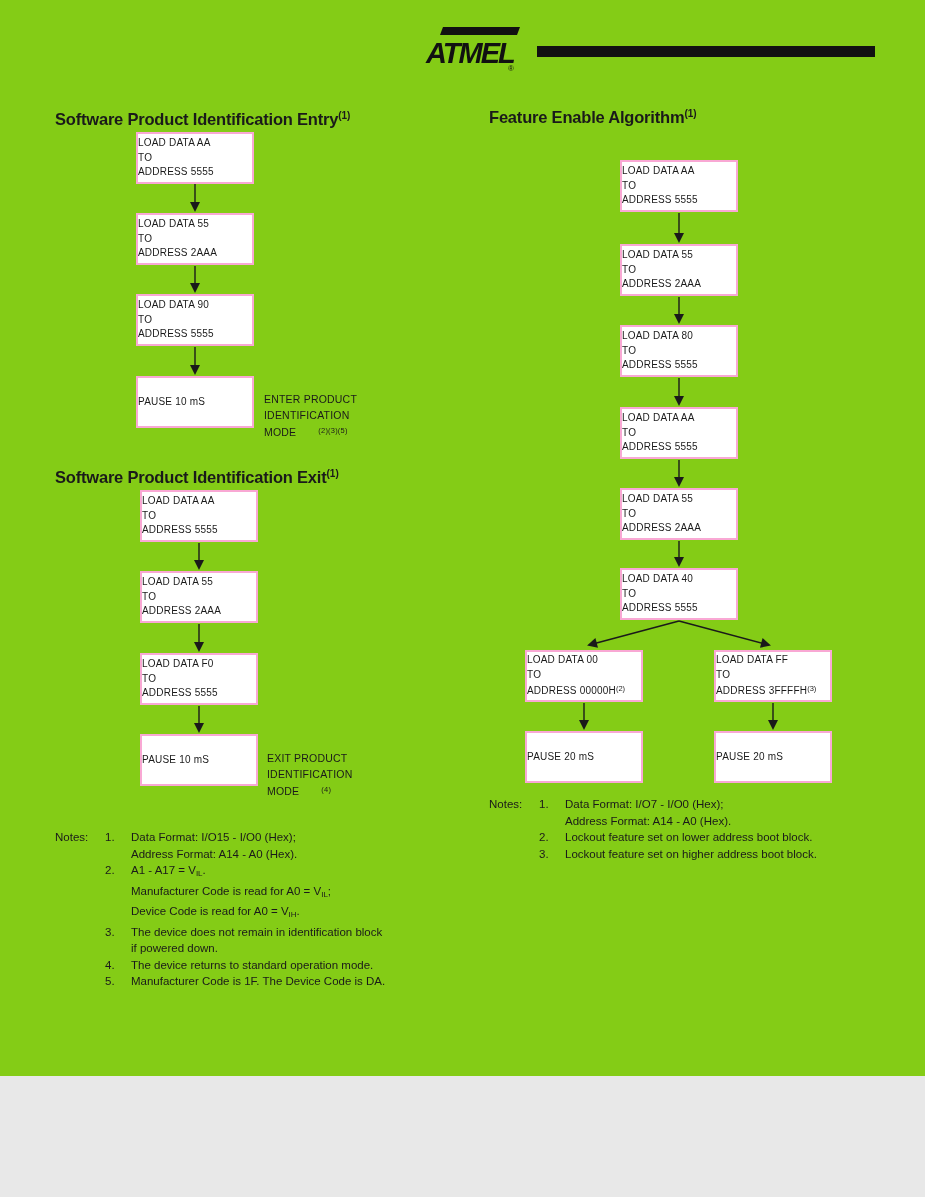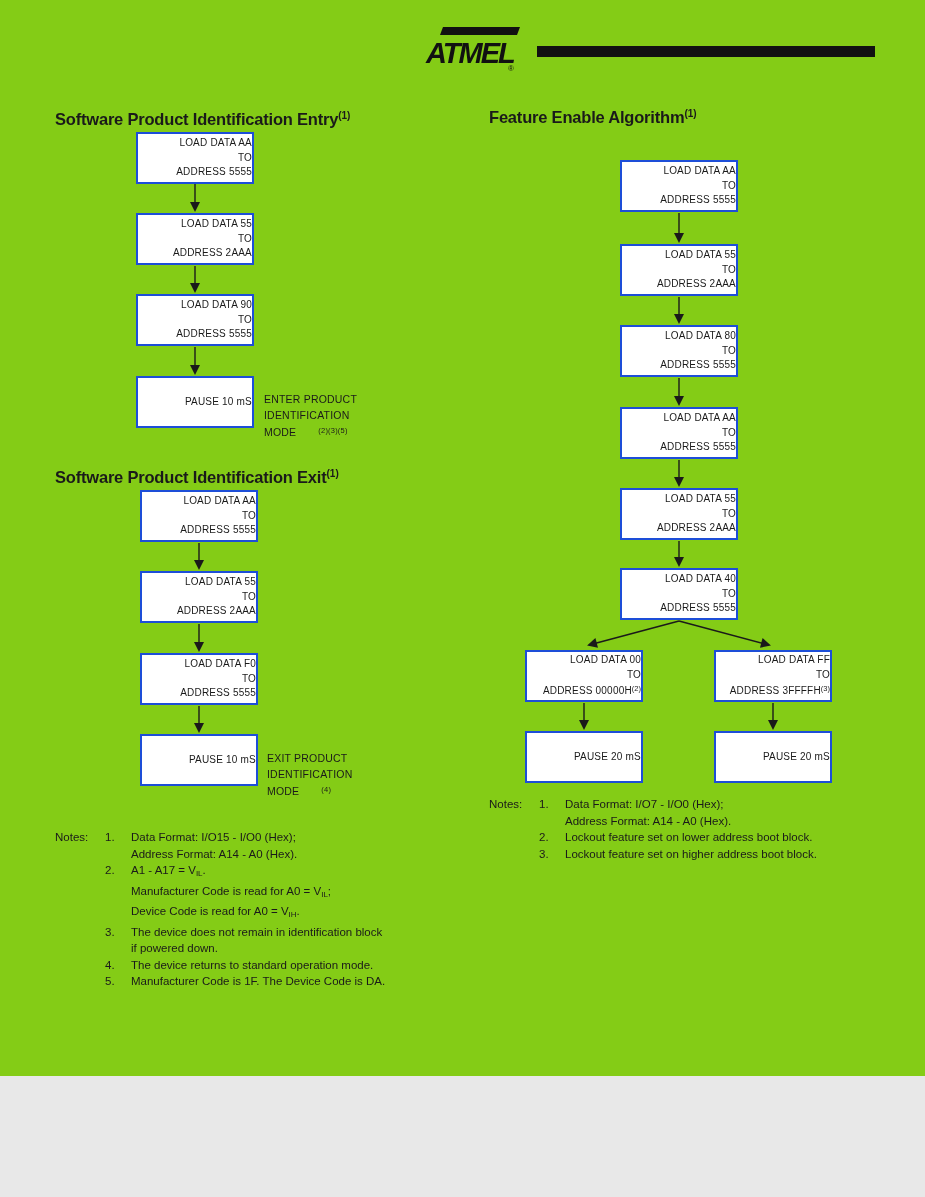--- a/index.html
+++ b/index.html
@@ -8,22 +8,22 @@
     font-family:"Liberation Sans",sans-serif;color:#1a1a1a;overflow:hidden;
   }
   .abs{position:absolute;}
   
   #hdr-bar{left:537px;top:46px;width:338px;height:11px;background:#111;}
   
   .sec-title{font-size:16.5px;font-weight:bold;letter-spacing:-0.2px;line-height:26px;white-space:nowrap;}
   .sec-title sup{font-size:10px;vertical-align:6px;letter-spacing:0;}
   
   .fbox{
-    position:absolute;width:118px;height:52px;border:2px solid #1d4ed8;background:#fff;
-    box-sizing:border-box;display:flex;flex-direction:column;justify-content:center;align-items:flex-end;
+    position:absolute;width:118px;height:52px;border:2px solid #f9a8d4;background:#fff;
+    box-sizing:border-box;display:flex;flex-direction:column;justify-content:center;align-items:flex-start;
     text-align:center;font-size:10px;line-height:14.5px;letter-spacing:0.2px;white-space:nowrap;
   }
   .fbox sup{font-size:7.5px;vertical-align:3px;letter-spacing:0;}
   
   .side-note{font-size:10.5px;line-height:16px;letter-spacing:0.2px;white-space:nowrap;}
   .side-note sup{font-size:7.5px;vertical-align:3px;margin-left:22px;}
   
   .notes{font-size:11.5px;line-height:16.5px;padding-left:50px;box-sizing:border-box;}
   .notes-label{position:absolute;left:0;top:0;}
   .note-row{display:flex;}

